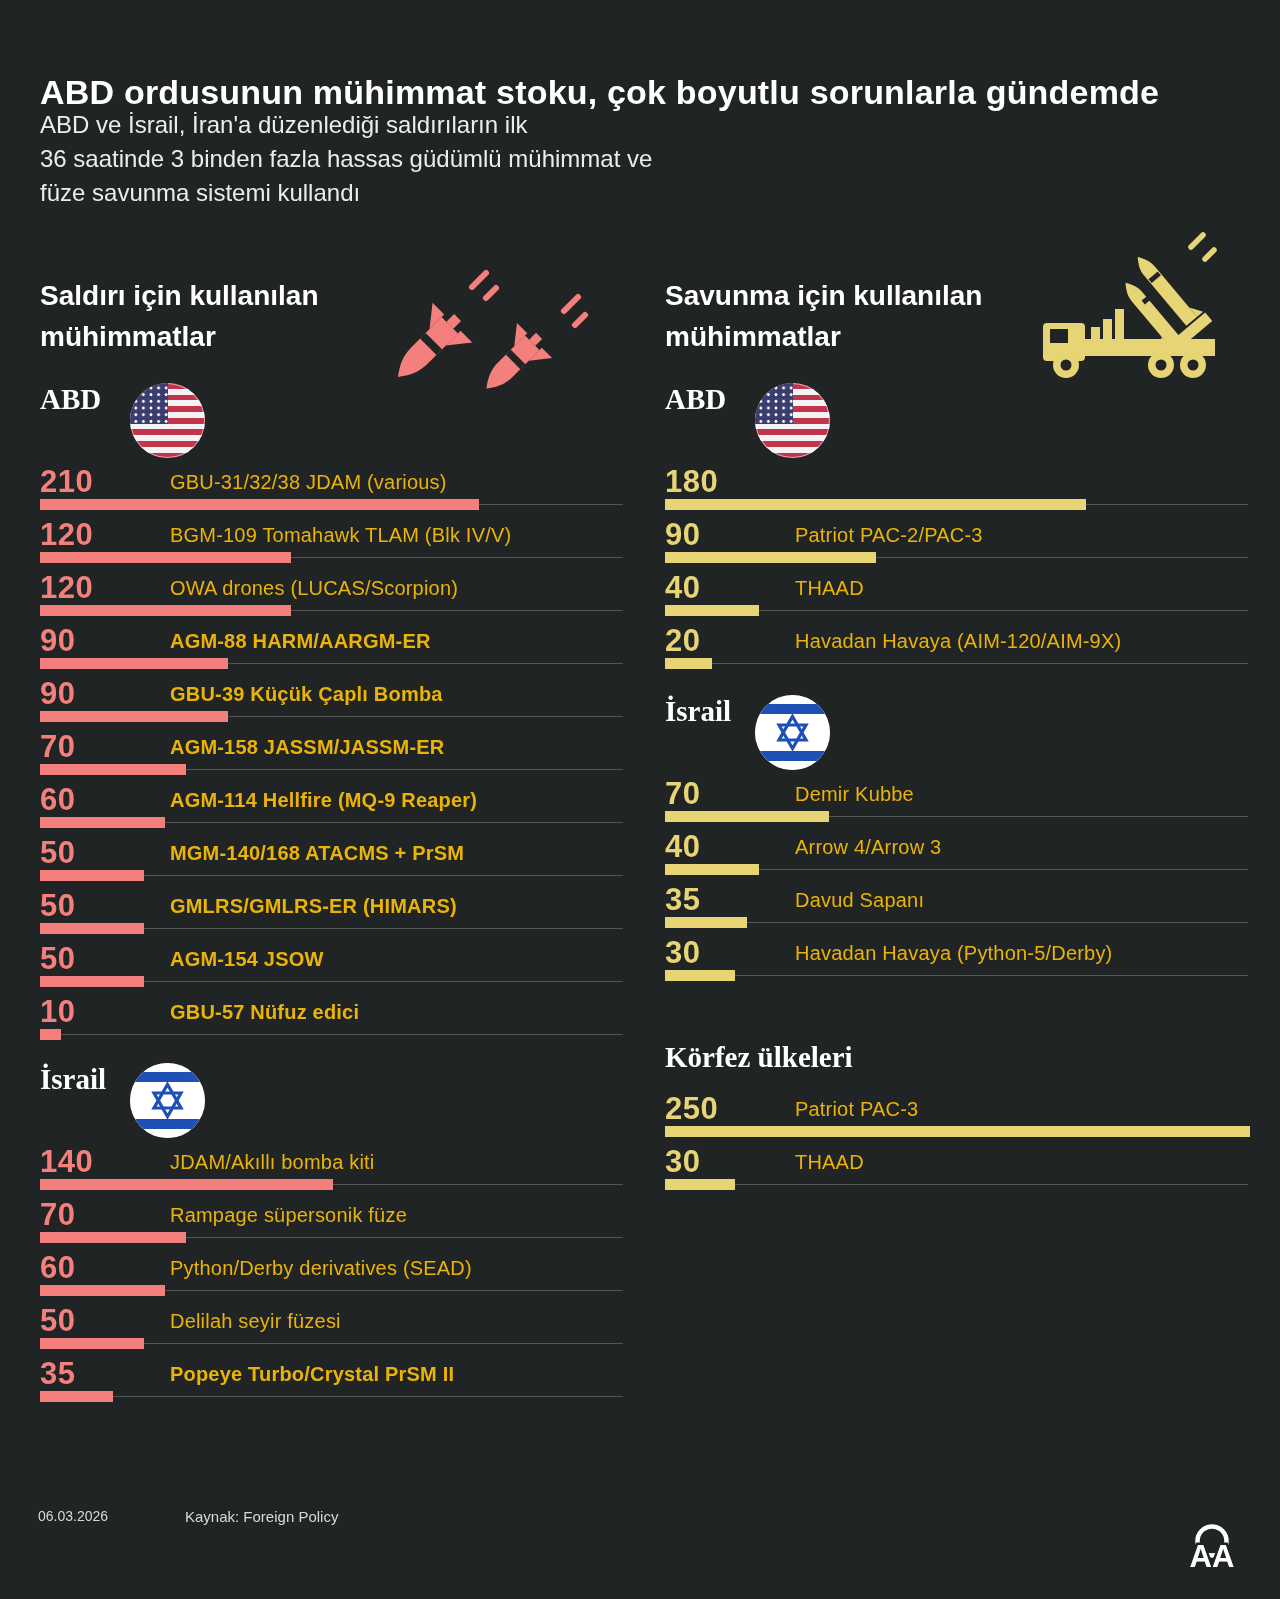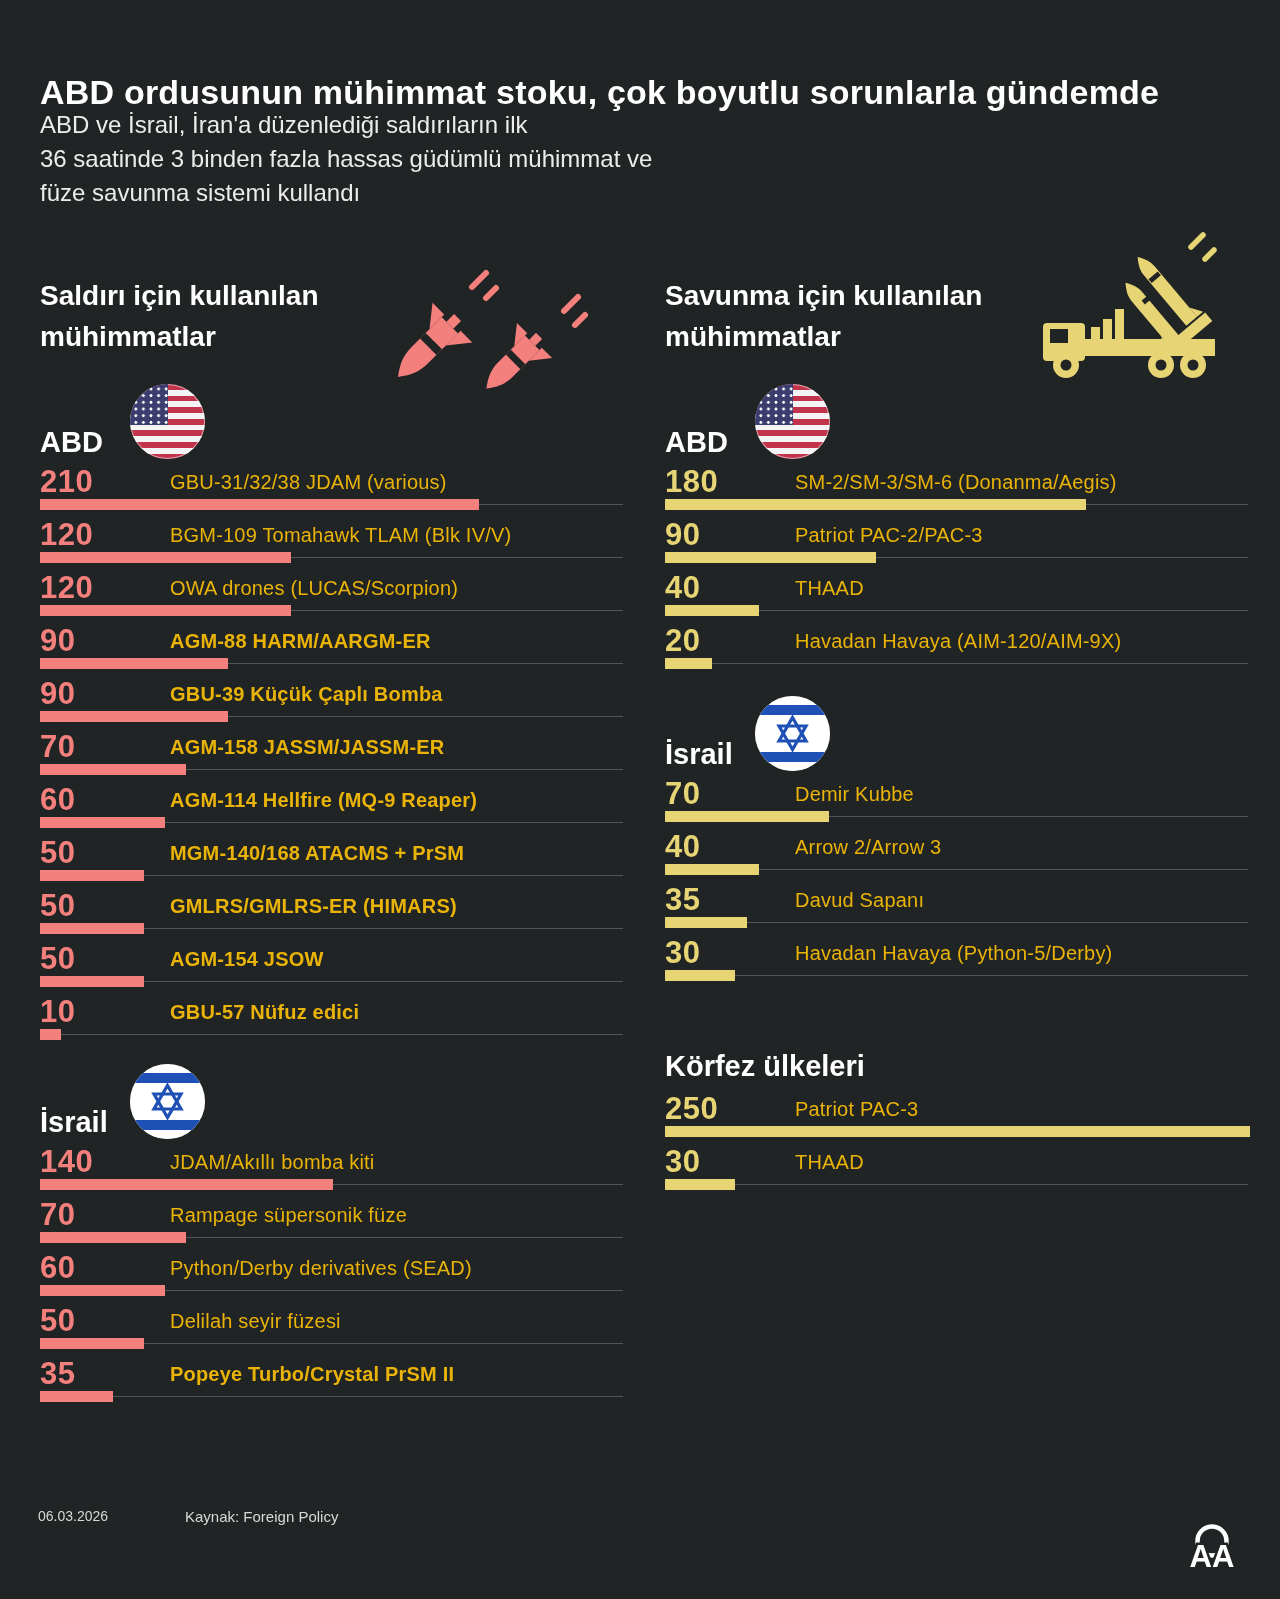--- a/index.html
+++ b/index.html
@@ -27,21 +27,21 @@
   .col-heading{font-size:28px;font-weight:bold;line-height:41px;width:400px;}
   .col-icon{position:absolute;}
   #attack-icon{left:328px;top:-24px;}
   #defense-icon{left:368px;top:-50px;}
   .group{position:absolute;left:0;width:585px;}
   #attack-group-0{top:108px;}
   #attack-group-1{top:788px;}
   #defense-group-0{top:108px;}
   #defense-group-1{top:420px;}
   #defense-group-2{top:766px;}
-  .country-header{display:flex;align-items:flex-end;height:76px;margin-bottom:4px;}
+  .country-header{display:flex;align-items:flex-start;height:76px;margin-bottom:4px;font-family:Liberation Serif, serif;}
   .group.plain .country-header{height:42px;margin-bottom:10px;}
   .country-name{font-size:29px;font-weight:bold;min-width:90px;}
   .flag{display:block;width:75px;height:75px;border-radius:50%;overflow:hidden;position:relative;flex:none;}
   .flag-us{
     background:repeating-linear-gradient(to bottom,#c2344b 0 5.8px,#f4f4f4 5.8px 11.6px);
     box-shadow:inset 0 0 0 1px rgba(255,255,255,.55);
   }
   .flag-us::before{
     content:"";position:absolute;left:0;top:0;width:38px;height:40.5px;
     background-color:#3a3d6d;
@@ -313,21 +313,20 @@
       <div class="group" id="defense-group-0">
     <div class="country-header">
       <span class="country-name">ABD</span>
       <span class="flag flag-us"></span>
 
     </div>
     <div class="rows">
           <div class="row">
     <div class="row-line">
       <span class="val">180</span>
-      <span class="label">SM-2/SM-3/SM-6 (Donanma/Aegis)</span>
     </div>
     <div class="track">
       <div class="fill" style="width: 72%;"></div>
     </div>
   </div>
           <div class="row">
     <div class="row-line">
       <span class="val">90</span>
       <span class="label">Patriot PAC-2/PAC-3</span>
     </div>
@@ -372,21 +371,21 @@
       <span class="val">70</span>
       <span class="label">Demir Kubbe</span>
     </div>
     <div class="track">
       <div class="fill" style="width: 28%;"></div>
     </div>
   </div>
           <div class="row">
     <div class="row-line">
       <span class="val">40</span>
-      <span class="label">Arrow 2/Arrow 3</span>
+      <span class="label">Arrow 4/Arrow 3</span>
     </div>
     <div class="track">
       <div class="fill" style="width: 16%;"></div>
     </div>
   </div>
           <div class="row">
     <div class="row-line">
       <span class="val">35</span>
       <span class="label">Davud Sapanı</span>
     </div>

